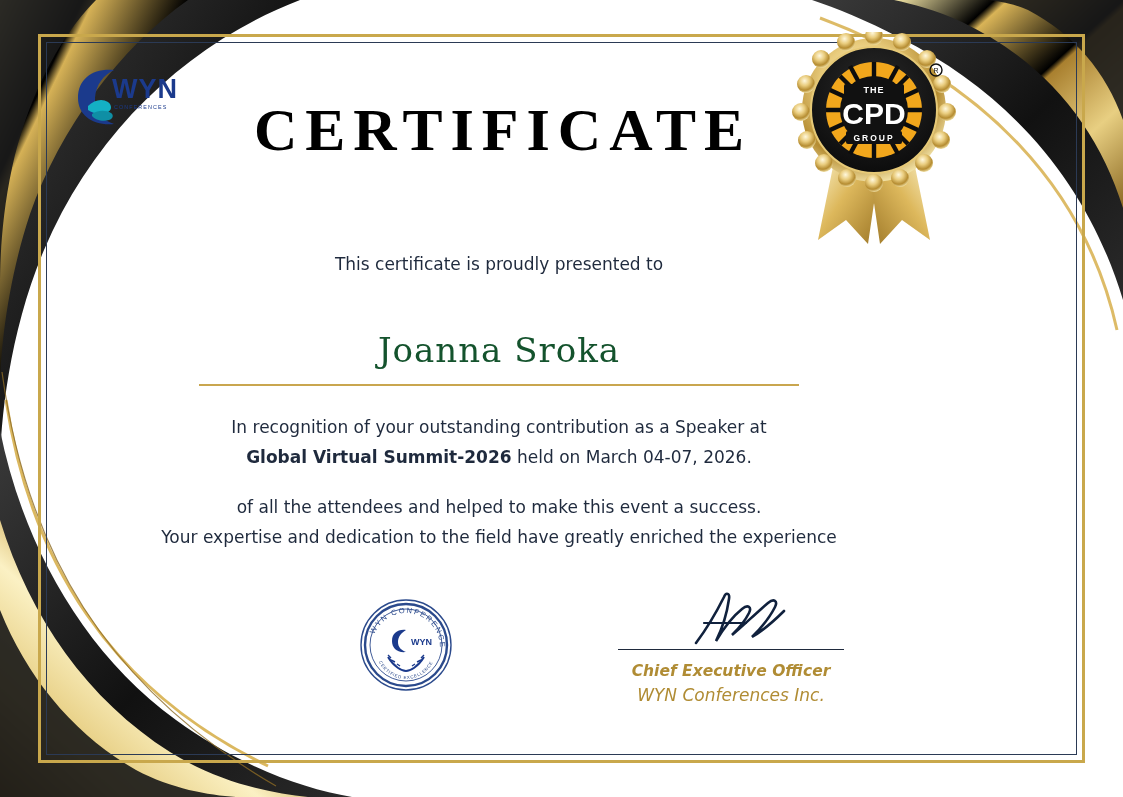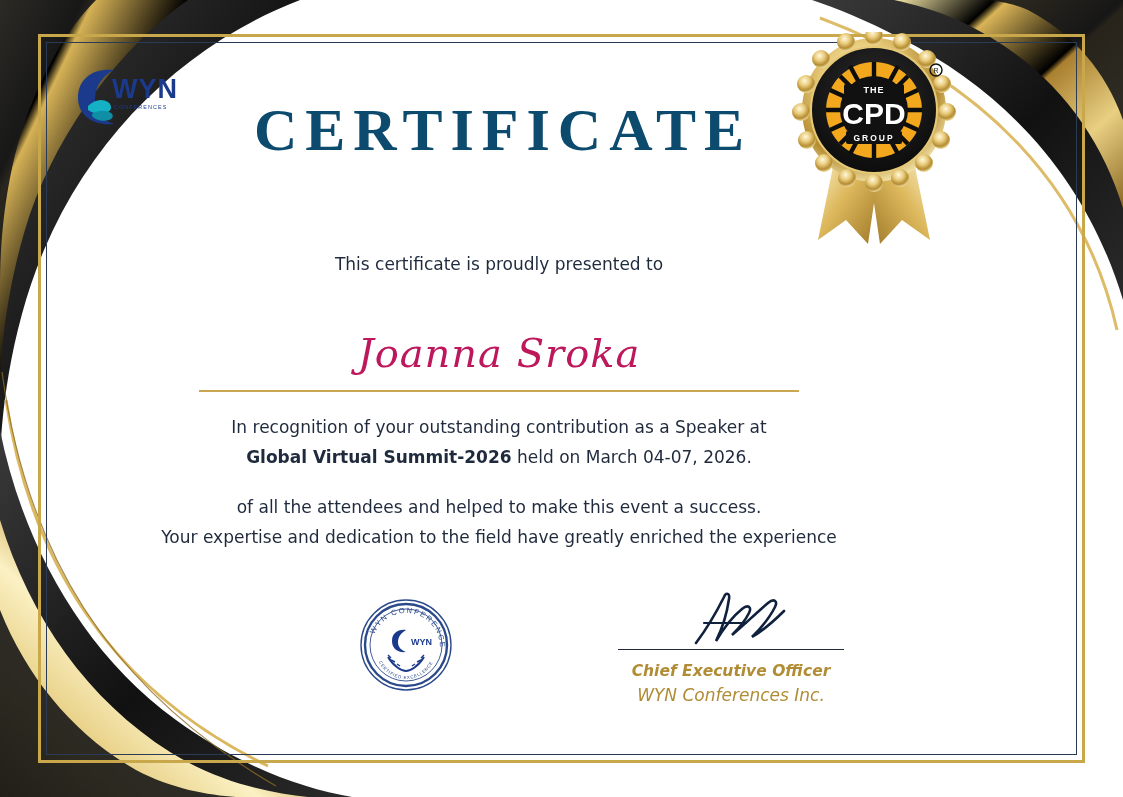--- a/index.html
+++ b/index.html
@@ -86,21 +86,21 @@
     position: absolute;
     left: 0;
     right: 0;
     top: 58px;
     text-align: center;
   }
   .title-main {
     font-family: "Liberation Serif", serif;
     font-size: 60px;
     letter-spacing: 8px;
-    color: #0c4a6e;
+    color: #000000;
     font-weight: 700;
     line-height: 1;
     padding-left: 8px;
   }
   .title-sub {
     margin-top: 14px;
     font-family: "DejaVu Sans", sans-serif;
     font-size: 21px;
     letter-spacing: 4px;
     font-weight: 700;
@@ -121,23 +121,22 @@
   
   .recipient-wrap {
     position: absolute;
     left: 0;
     right: 0;
     top: 288px;
     text-align: center;
   }
   .recipient-name {
     font-family: "DejaVu Serif", serif;
-    font-style: italic;
-    font-size: 40px;
-    color: #be185d;
+    font-size: 34px;
+    color: #14532d;
     letter-spacing: 1px;
     display: inline-block;
     padding-bottom: 6px;
   }
   .recipient-rule {
     margin: 8px auto 0 auto;
     width: 600px;
     height: 2px;
     background: #c9a64f;
   }

